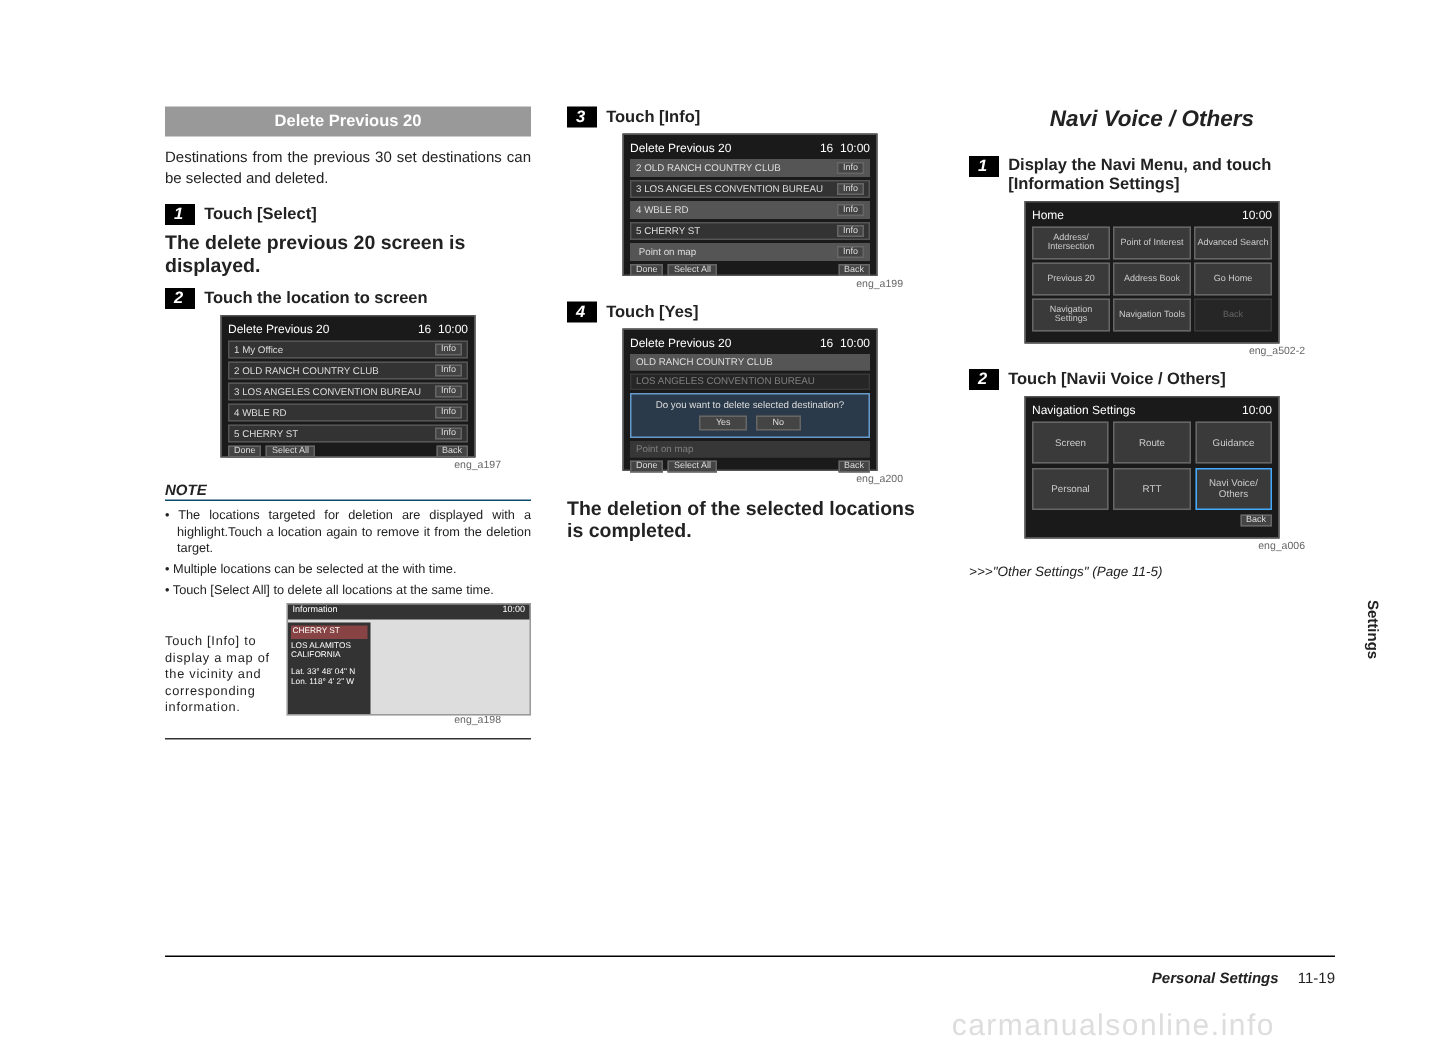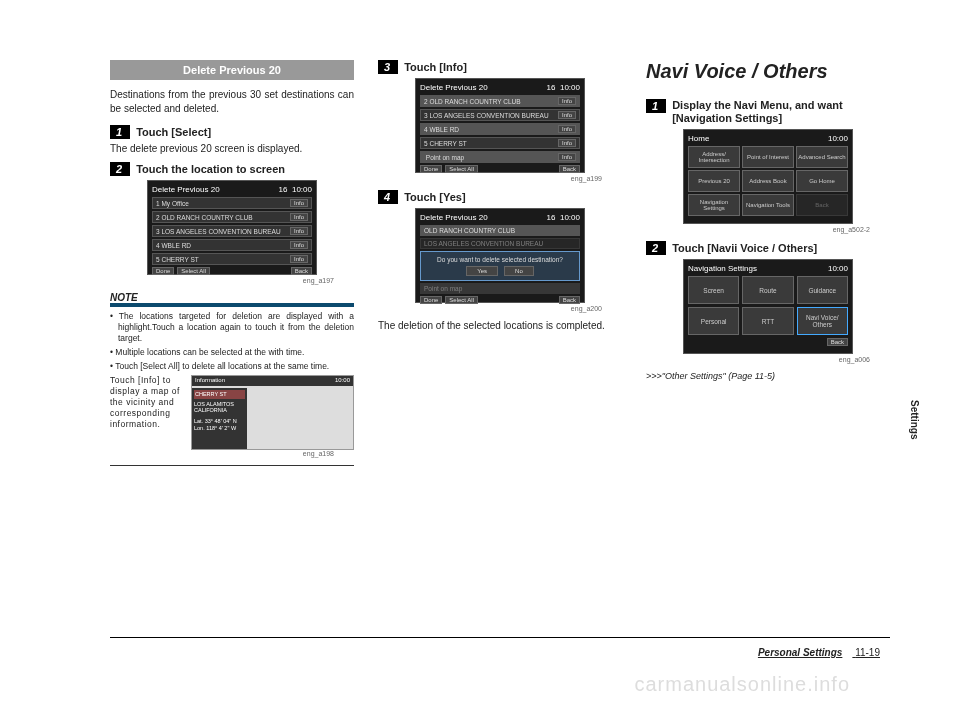--- a/index.html
+++ b/index.html
@@ -14,20 +14,21 @@
     overflow: hidden;
   }
   .page {
     padding: 60px 70px 30px 110px;
     display: flex;
     gap: 24px;
   }
   .col {
     flex: 1;
     min-width: 0;
+    margin-top: 11px;
   }
   .section-bar {
     background: #999;
     color: #fff;
     font-weight: bold;
     font-size: 11px;
     text-align: center;
     padding: 4px 0;
     margin-bottom: 8px;
   }
@@ -50,22 +51,23 @@
     font-weight: bold;
     font-size: 11px;
     padding: 1px 8px 1px 6px;
     display: inline-block;
   }
   .step-label {
     font-weight: bold;
     font-size: 11px;
   }
   .sub {
-    font-size: 10px;
+    font-size: 13px;
     margin-bottom: 6px;
+    font-weight: bold;
   }
   .screenshot {
     width: 200px;
     height: 110px;
     background: #1a1a1a;
     border: 1px solid #555;
     margin: 4px auto 2px auto;
     position: relative;
     color: #ddd;
     font-size: 7px;
@@ -109,36 +111,36 @@
     font-size: 7px;
     text-align: right;
     color: #666;
     margin-bottom: 8px;
     padding-right: 20px;
   }
   .note-head {
     font-style: italic;
     font-weight: bold;
     font-size: 10px;
-    border-bottom: 4px solid #0c4a6e;
+    border-bottom: 1px solid #0c4a6e;
     margin: 6px 0 4px 0;
   }
   .note-body {
     font-size: 8.5px;
     line-height: 1.3;
   }
   .note-body li {
     list-style: none;
     padding-left: 8px;
     text-indent: -8px;
     margin-bottom: 3px;
     text-align: justify;
   }
   .note-body li:before { content: "• "; }
-  .note-flex { display: flex; gap: 6px; align-items: flex-start; }
+  .note-flex { display: flex; gap: 6px; align-items: flex-end; }
   .note-flex .txt { flex: 0 0 75px; }
   .note-flex .map {
     flex: 1;
     height: 75px;
     background: #ddd;
     border: 1px solid #999;
     position: relative;
     font-size: 6px;
   }
   .map-top {
@@ -152,23 +154,24 @@
     position: absolute;
     left: 0; top: 12px; bottom: 0;
     width: 55px;
     background: #333;
     color: #fff;
     padding: 2px;
     font-size: 5.5px;
     line-height: 1.2;
   }
   .h2 {
-    font-size: 20px;
+    font-size: 15px;
     font-weight: bold;
     font-style: italic;
+    text-align: center;
     margin-bottom: 16px;
   }
   .menu-grid {
     display: grid;
     grid-template-columns: repeat(3, 1fr);
     gap: 2px;
   }
   .menu-cell {
     background: #3a3a3a;
     border: 1px solid #666;
@@ -230,24 +233,23 @@
   }
   .footer-line {
     position: absolute;
     left: 110px;
     right: 70px;
     bottom: 70px;
     border-top: 1px solid #000;
   }
   .footer-text {
     position: absolute;
-    right: 80px;
+    right: 70px;
     bottom: 50px;
     font-size: 10px;
-    text-decoration: underline;
   }
   .footer-text .sec {
     font-style: italic;
     font-weight: bold;
     margin-right: 10px;
   }
   .watermark {
     position: absolute;
     bottom: 12px;
     right: 110px;
@@ -304,21 +306,21 @@
       <div class="shot-footer">
         <span class="shot-btn">Done</span>
         <span class="shot-btn">Select All</span>
         <span class="shot-btn" style="margin-left:auto">Back</span>
       </div>
     </div>
     <div class="caption">eng_a197</div>
 
     <div class="note-head">NOTE</div>
     <ul class="note-body">
-      <li>The locations targeted for deletion are displayed with a highlight.Touch a location again to touch it from the deletion target.</li>
+      <li>The locations targeted for deletion are displayed with a highlight.Touch a location again to remove it from the deletion target.</li>
       <li>Multiple locations can be selected at the with time.</li>
       <li>Touch [Select All] to delete all locations at the same time.</li>
     </ul>
     <div class="note-body">
       <div class="note-flex">
         <div class="txt" style="letter-spacing:0.5px">Touch [Info] to display a map of the vicinity and corresponding information.</div>
         <div class="map">
           <div class="map-top">
             <span>Information</span>
             <span>10:00</span>
@@ -408,21 +410,21 @@
     </div>
     <div class="caption">eng_a200</div>
     <p class="sub">The deletion of the selected locations is completed.</p>
   </div>
 
   <div class="col">
     <div class="h2">Navi Voice / Others</div>
 
     <div class="step" style="align-items:flex-start">
       <span class="step-num">1</span>
-      <span class="step-label" style="line-height:1.2">Display the Navi Menu, and want [Navigation Settings]</span>
+      <span class="step-label" style="line-height:1.2">Display the Navi Menu, and touch [Information Settings]</span>
     </div>
     <div class="screenshot small">
       <div class="shot-title">
         <span>Home</span>
         <span>10:00</span>
       </div>
       <div class="menu-grid">
         <div class="menu-cell">Address/
 Intersection</div>
         <div class="menu-cell">Point of

